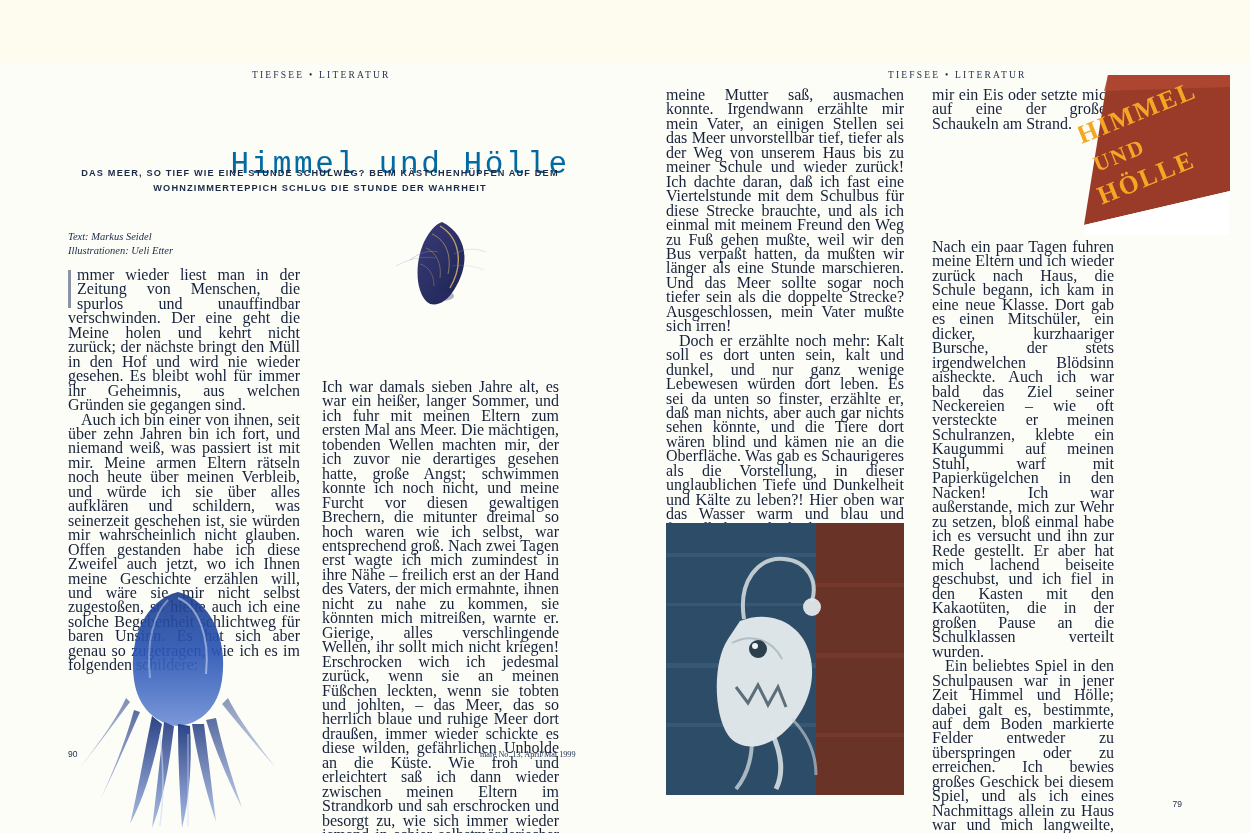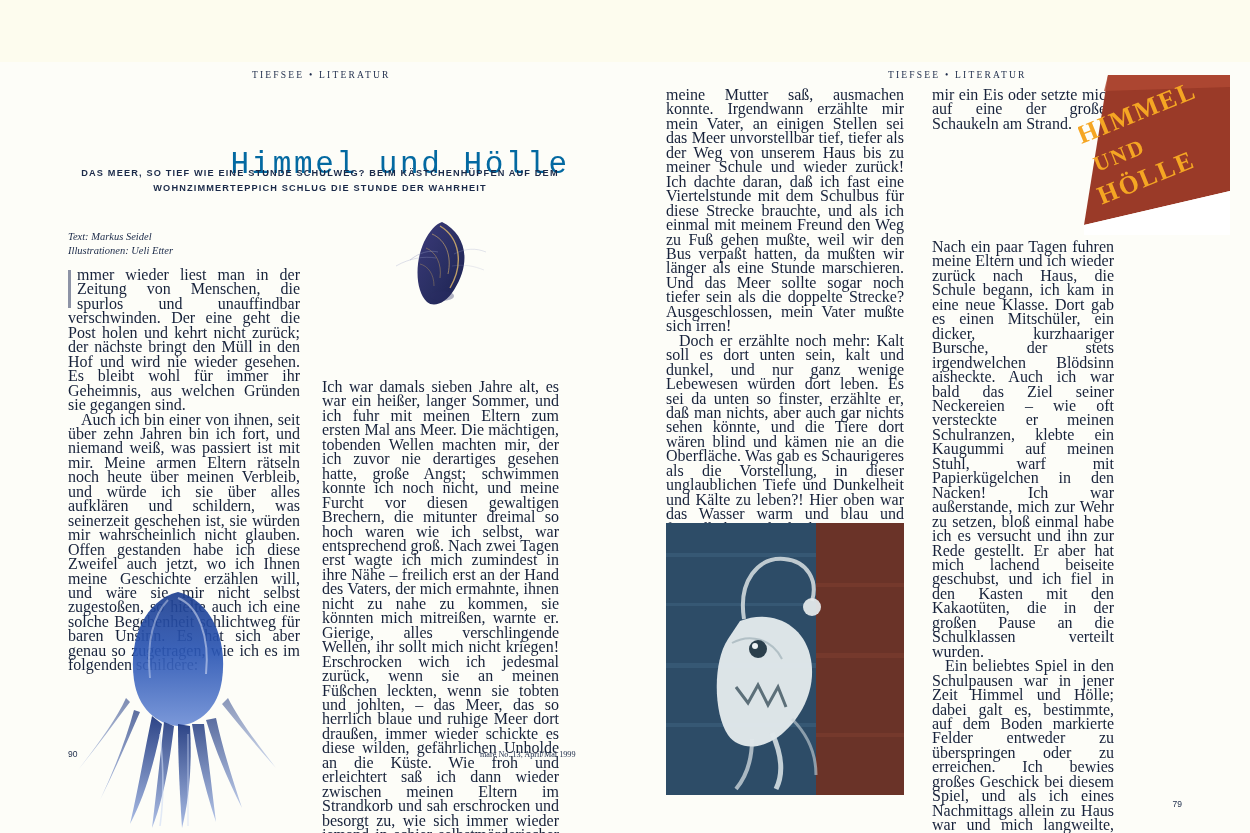--- a/index.html
+++ b/index.html
@@ -194,21 +194,21 @@
         <path d="M40 60 C48 62 54 70 54 82" fill="none" stroke="#c9a45c" stroke-width="0.8" opacity="0.45"></path>
         <path d="M30 56 C40 48 50 46 58 48" fill="none" stroke="#8f93bb" stroke-width="0.8" opacity="0.5"></path>
         <path d="M16 62 C30 54 44 52 56 54" fill="none" stroke="#9aa0c6" stroke-width="0.7" opacity="0.45"></path>
         <path d="M74 50 C86 44 96 44 106 48" fill="none" stroke="#9aa0c6" stroke-width="0.7" opacity="0.4"></path>
         <path d="M72 62 C84 60 94 62 104 66" fill="none" stroke="#9aa0c6" stroke-width="0.6" opacity="0.35"></path>
         <ellipse cx="62" cy="92" rx="12" ry="5" fill="#2a2f63" opacity="0.35"></ellipse>
       </svg>
     </div>
 
     <div class="col" id="col1">
-      <p class="first"><span class="initial-bar"></span><span>mmer wieder liest man in der Zeitung von Menschen, die spurlos und unauffindbar verschwinden. Der eine geht die Post holen und kehrt nicht zurück; der nächste bringt den Müll in den Hof und wird nie wieder gesehen. Es bleibt wohl für immer ihr Geheimnis, aus welchen Gründen sie gegangen sind.</span></p>
+      <p class="first"><span class="initial-bar"></span><span>mmer wieder liest man in der Zeitung von Menschen, die spurlos und unauffindbar verschwinden. Der eine geht die Meine holen und kehrt nicht zurück; der nächste bringt den Müll in den Hof und wird nie wieder gesehen. Es bleibt wohl für immer ihr Geheimnis, aus welchen Gründen sie gegangen sind.</span></p>
       <p>Auch ich bin einer von ihnen, seit über zehn Jahren bin ich fort, und niemand weiß, was passiert ist mit mir. Meine armen Eltern rätseln noch heute über meinen Verbleib, und würde ich sie über alles aufklären und schildern, was seinerzeit geschehen ist, sie würden mir wahrscheinlich nicht glauben. Offen gestanden habe ich diese Zweifel auch jetzt, wo ich Ihnen meine Geschichte erzählen will, und wäre sie mir nicht selbst zugestoßen, so hielte auch ich eine solche Begebenheit schlichtweg für baren Unsinn. Es hat sich aber genau so zugetragen, wie ich es im folgenden schildere:</p>
     </div>
 
     <div class="col" id="col2">
       <p class="first">Ich war damals sieben Jahre alt, es war ein heißer, langer Sommer, und ich fuhr mit meinen Eltern zum ersten Mal ans Meer. Die mächtigen, tobenden Wellen machten mir, der ich zuvor nie derartiges gesehen hatte, große Angst; schwimmen konnte ich noch nicht, und meine Furcht vor diesen gewaltigen Brechern, die mitunter dreimal so hoch waren wie ich selbst, war entsprechend groß. Nach zwei Tagen erst wagte ich mich zumindest in ihre Nähe – freilich erst an der Hand des Vaters, der mich ermahnte, ihnen nicht zu nahe zu kommen, sie könnten mich mitreißen, warnte er. Gierige, alles verschlingende Wellen, ihr sollt mich nicht kriegen! Erschrocken wich ich jedesmal zurück, wenn sie an meinen Füßchen leckten, wenn sie tobten und johlten, – das Meer, das so herrlich blaue und ruhige Meer dort draußen, immer wieder schickte es diese wilden, gefährlichen Unholde an die Küste. Wie froh und erleichtert saß ich dann wieder zwischen meinen Eltern im Strandkorb und sah erschrocken und besorgt zu, wie sich immer wieder jemand in schier selbstmörderischer Absicht in die Fluten stürzte.</p>
     </div>
 
     <div class="illu" id="illu-jelly">
       <svg width="235" height="250" viewBox="0 0 235 250" aria-hidden="true">
         <defs>

